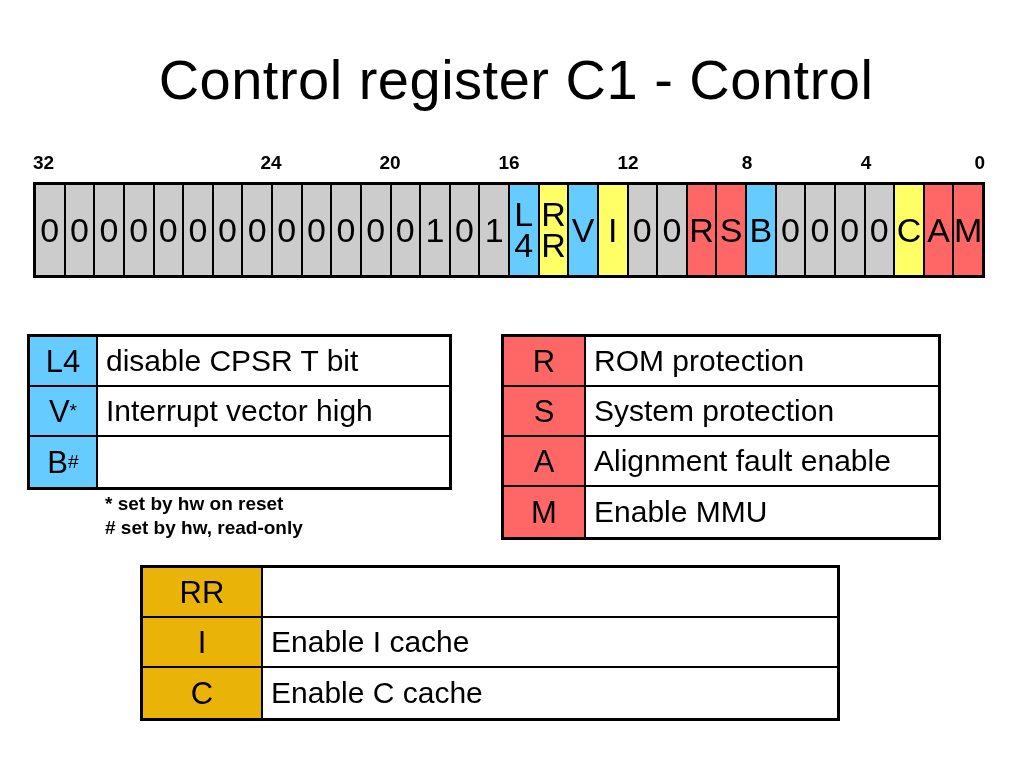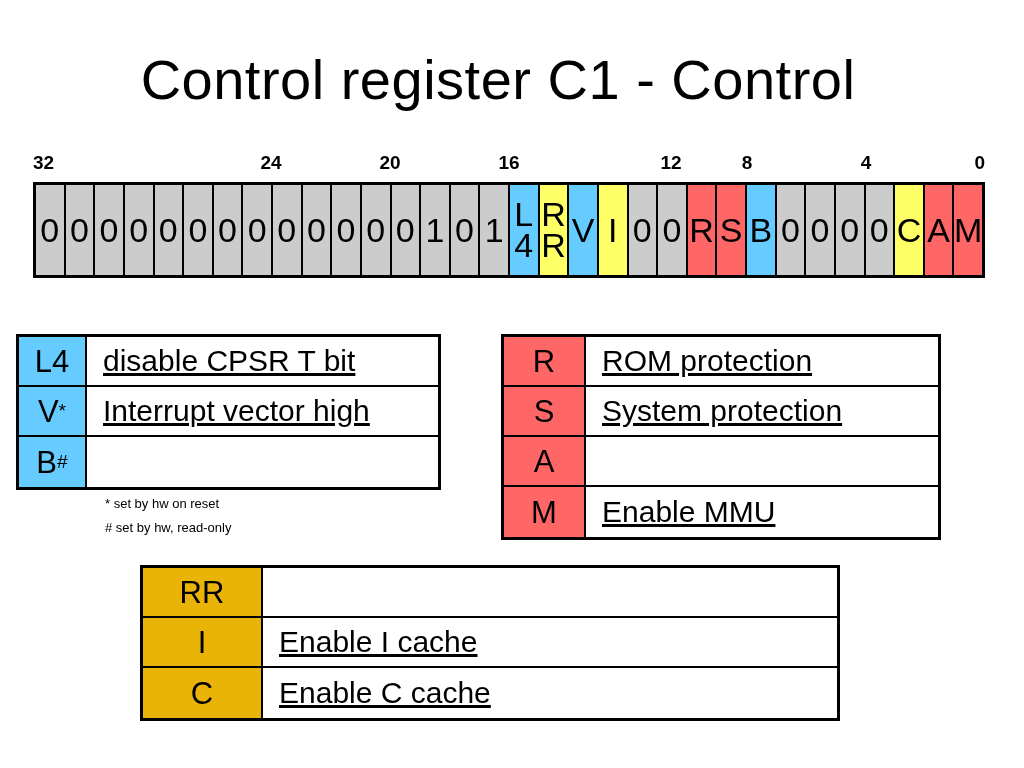--- a/index.html
+++ b/index.html
@@ -21,20 +21,21 @@
     position: absolute;
     left: 0;
     top: 48px;
     width: 996px;
     text-align: center;
     font-size: 56px;
     line-height: 64px;
     font-weight: 400;
     letter-spacing: 0.5px;
     white-space: nowrap;
+    padding-left: 18px;
   }
 
   
   #ruler {
     position: absolute;
     left: 33px;
     top: 150px;
     width: 952px;
     height: 32px;
   }
@@ -110,62 +111,61 @@
   }
   .legend-key sup {
     font-size: 0.62em;
     line-height: 0;
     vertical-align: super;
   }
   .legend-desc {
     flex: 1 1 auto;
     display: flex;
     align-items: center;
-    padding-left: 16px;
+    padding-left: 8px;
     font-size: 30px;
     line-height: 30px;
     white-space: nowrap;
-    text-decoration: underline;
-  }
-
-  #legend-blue { left: 16px;  top: 334px; width: 425px; }
+  }
+
+  #legend-blue { left: 27px;  top: 334px; width: 425px; }
   #legend-blue .legend-row { height: 50px; }
   #legend-blue .legend-key { width: 68px; background: #66ccff; }
 
   #legend-red  { left: 501px; top: 334px; width: 440px; }
   #legend-red .legend-row { height: 50px; }
   #legend-red .legend-key { width: 82px; background: #ff6666; }
 
   #legend-yellow { left: 140px; top: 565px; width: 700px; }
   #legend-yellow .legend-row { height: 50px; }
   #legend-yellow .legend-key { width: 120px; background: #eab308; }
 
   
   #footnotes {
     position: absolute;
     left: 105px;
     top: 492px;
-    font-size: 13px;
+    font-size: 19px;
     line-height: 24px;
-    font-weight: 400;
+    font-weight: 700;
     white-space: nowrap;
   }
 </style>
 </head>
 <body>
 
 <div id="title">Control register C1 - Control</div>
 
 <div id="ruler">
     <div class="tick" style="left: 0%; transform: translateX(0px);">32</div>
     <div class="tick" style="left: 12.5%; margin-top: 44px;">28</div>
     <div class="tick" style="left: 25%;">24</div>
     <div class="tick" style="left: 37.5%;">20</div>
     <div class="tick" style="left: 50%;">16</div>
-    <div class="tick" style="left: 62.5%; margin-left: 43px;">12</div>
+    <div class="tick" style="left: 62.5%;">12</div>
     <div class="tick" style="left: 75%;">8</div>
     <div class="tick" style="left: 87.5%;">4</div>
     <div class="tick" style="left: 100%; transform: translateX(-100%);">0</div>
   </div>
 
 <div id="bitfield">
     <div class="bitcell c-gray">
       <span>0</span>
     </div>
     <div class="bitcell c-gray">
@@ -301,20 +301,21 @@
     <div class="legend-row">
       <div class="legend-key">
         <span>S</span>
       </div>
       <div class="legend-desc">System protection</div>
     </div>
     <div class="legend-row">
       <div class="legend-key">
         <span>A</span>
       </div>
+      <div class="legend-desc">Alignment fault enable</div>
     </div>
     <div class="legend-row">
       <div class="legend-key">
         <span>M</span>
       </div>
       <div class="legend-desc">Enable MMU</div>
     </div>
   </div>
 
 <div class="legend" id="legend-yellow">

